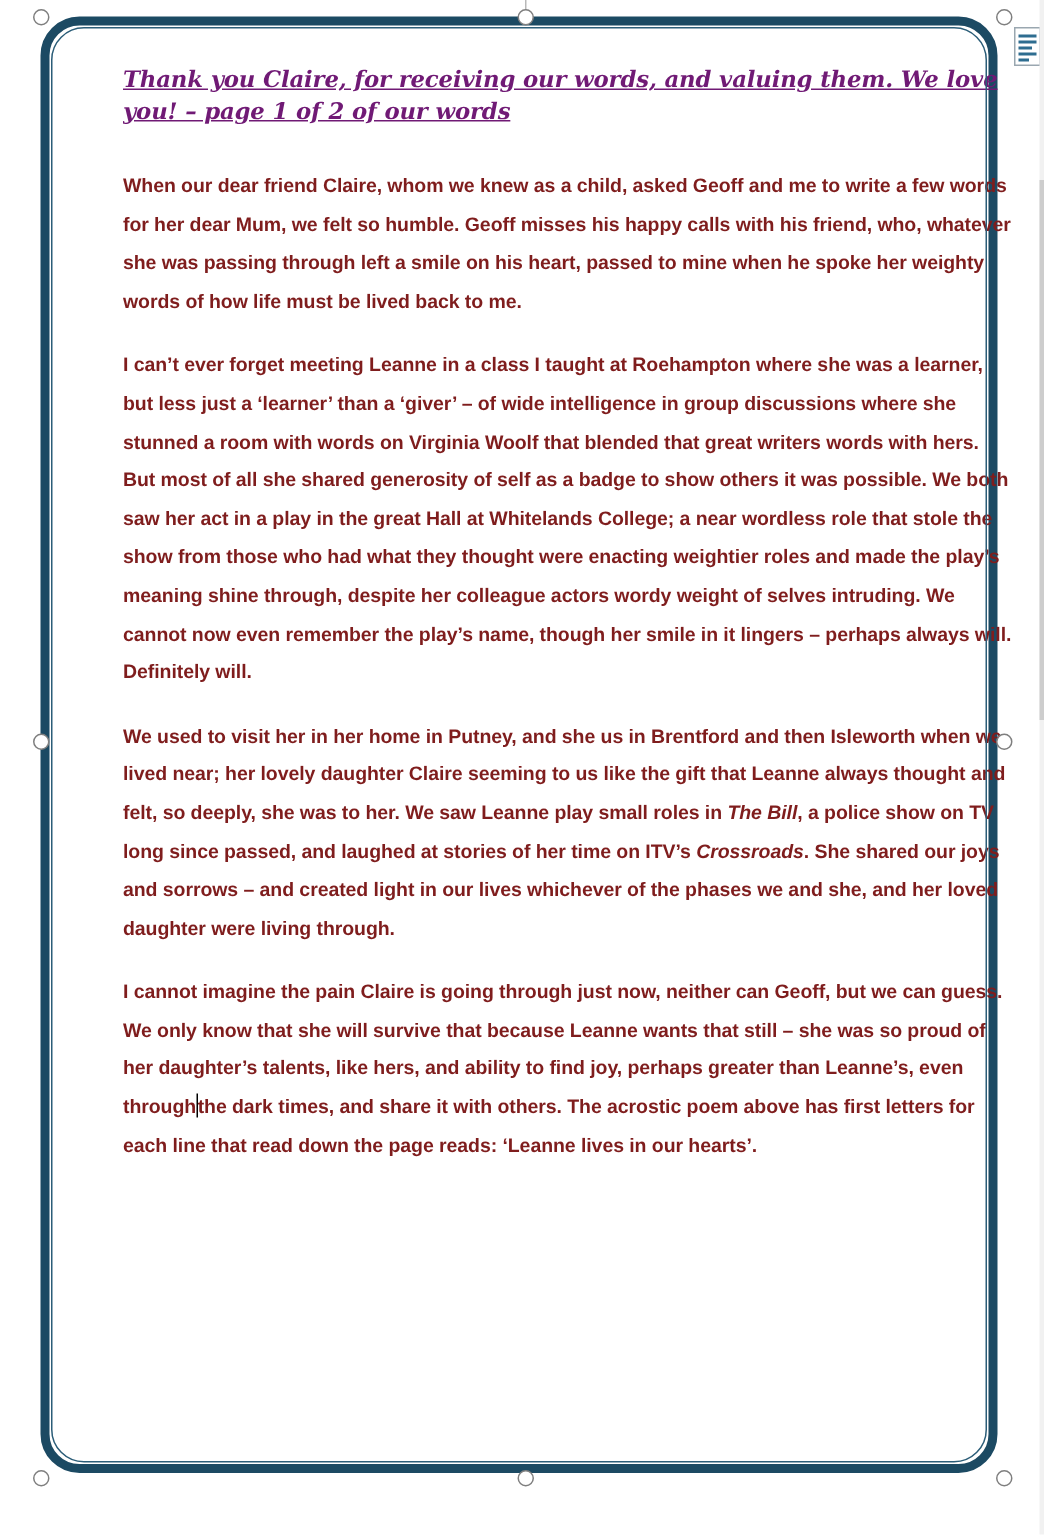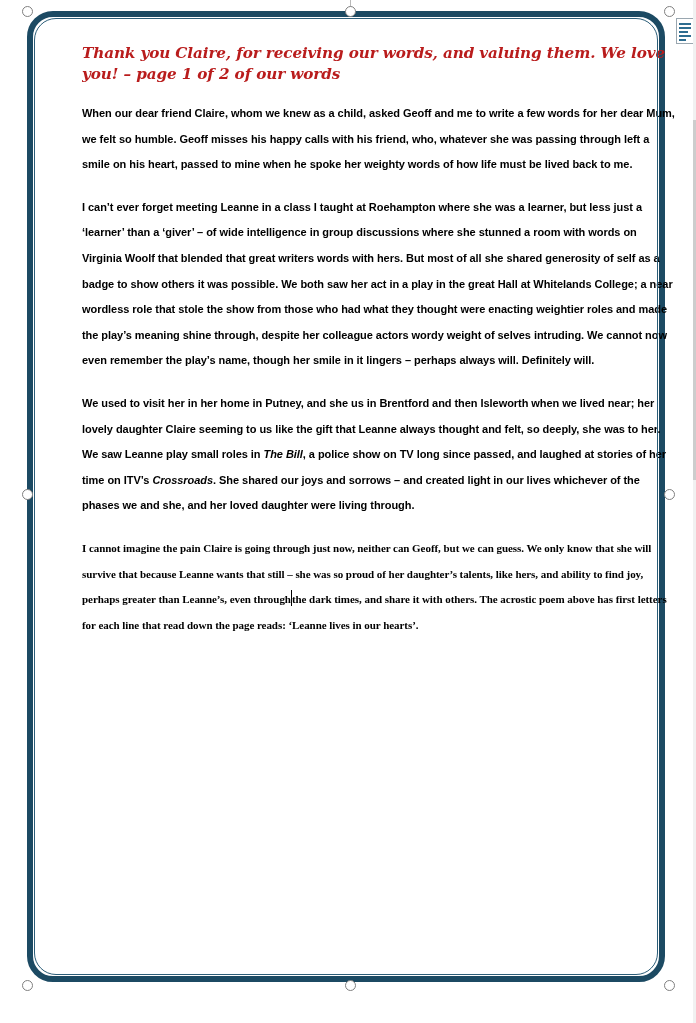--- a/index.html
+++ b/index.html
@@ -88,37 +88,38 @@
     height: 940px;
     overflow: hidden;
   }
 
   .heading {
     font-family: "DejaVu Serif", serif;
     font-style: italic;
     font-weight: bold;
     font-size: 15.2px;
     line-height: 21px;
-    color: #b91c1c;
+    color: #701a75;
     letter-spacing: -0.1px;
-    margin: 0 0 16px 0;
+    margin: 0 0 26px 0;
     width: 592px;
+    text-decoration: underline;
   }
 
   p.body {
     font-family: "Liberation Sans", sans-serif;
     font-weight: bold;
-    font-size: 11px;
+    font-size: 13px;
     line-height: 25.6px;
-    color: #000000;
+    color: #7f1d1d;
     margin: 0 0 17px 0;
     width: 594px;
     letter-spacing: -0.05px;
   }
-  p.body:last-child { margin-bottom: 8px; font-family: Liberation Serif, serif; }
+  p.body:last-child { margin-bottom: 8px; }
 
   em.title { }
 
   
   .caret {
     display: inline-block;
     width: 1px;
     height: 16px;
     background: #000;
     vertical-align: -3px;

